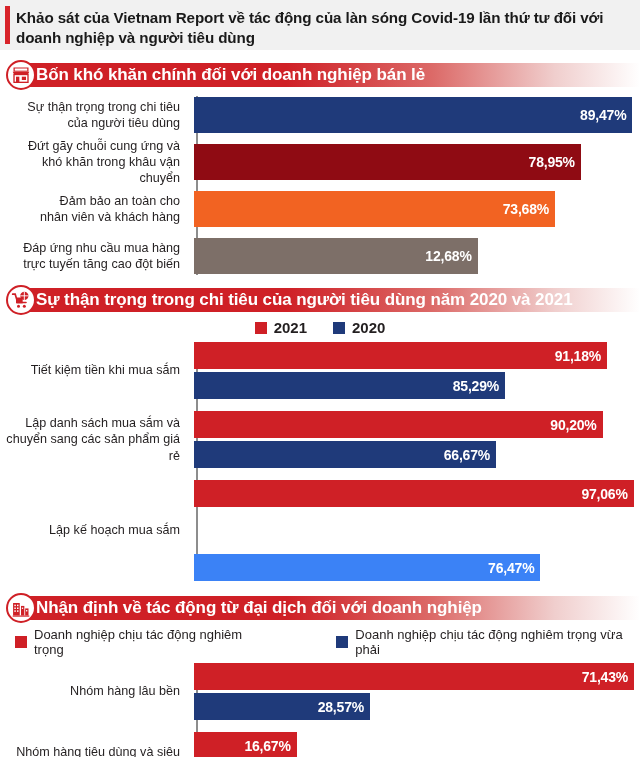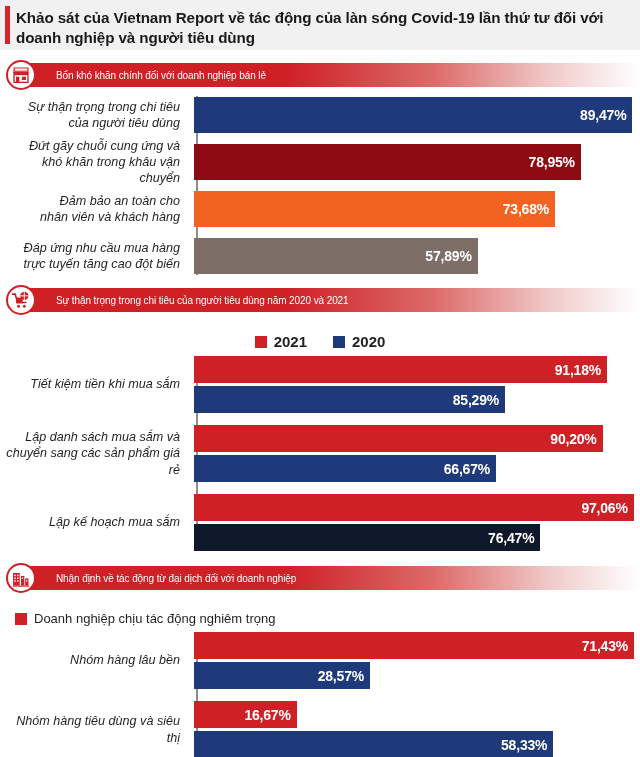--- a/index.html
+++ b/index.html
@@ -58,31 +58,31 @@
     margin-left: 6px;
     display: flex;
     align-items: center;
     justify-content: center;
   }
   .section-icon svg { display: block; }
   .section-label {
     position: relative;
     z-index: 2;
     color: #ffffff;
-    font-size: 10px;
-    font-weight: normal;
+    font-size: 17px;
+    font-weight: bold;
     letter-spacing: -0.1px;
-    margin-left: 20px;
+    margin-left: 0;
     white-space: nowrap;
   }
 
   
   .legend {
     display: flex;
-    margin-top: 18px;
+    margin-top: 4px;
     font-size: 13px;
   }
   .legend.center { justify-content: center; gap: 26px; }
   .legend.spread { padding-left: 15px; gap: 70px; }
   .legend-item { display: flex; align-items: center; gap: 7px; }
   .legend-swatch { width: 12px; height: 12px; flex: 0 0 12px; }
   .legend-text { font-size: 13px; color: #231f20; }
   .legend.center .legend-text { font-size: 15px; font-weight: bold; }
 
   
@@ -103,21 +103,20 @@
     position: relative;
   }
   .row-label {
     width: 188px;
     flex: 0 0 188px;
     text-align: right;
     padding-right: 8px;
     font-size: 12.6px;
     line-height: 1.28;
     color: #231f20;
-    font-style: italic;
   }
   .bars-area {
     flex: 1;
     padding-left: 6px;
     position: relative;
   }
   .bar {
     display: flex;
     align-items: center;
     justify-content: flex-end;
@@ -196,21 +195,21 @@
         </div>
       </div>
     </div>
     <div class="row c1-row">
       <div class="row-label">
         <div>Đáp ứng nhu cầu mua hàng</div>
         <div>trực tuyến tăng cao đột biến</div>
       </div>
       <div class="bars-area">
         <div class="bar c1-bar" style="background: rgb(125, 111, 104); width: 283.661px;">
-          <span class="bar-value">57,89%</span>
+          <span class="bar-value">12,68%</span>
         </div>
       </div>
     </div>
   </div>
 
 <div class="section-head">
   <div class="section-bar"></div>
   <div class="section-icon">
     <svg width="20" height="20" viewBox="0 0 24 24">
       <circle cx="16" cy="7" r="5" fill="#cf2026"></circle>
@@ -270,21 +269,21 @@
     </div>
     <div class="row grp-row">
       <div class="row-label">
         <div>Lập kế hoạch mua sắm</div>
       </div>
       <div class="bars-area">
         <div class="grp-bars">
           <div class="bar g-bar" style="background: rgb(207, 32, 38); width: 439.682px;">
             <span class="bar-value">97,06%</span>
           </div>
-          <div class="bar g-bar" style="background: #0f172a; width: 346.409px;">
+          <div class="bar g-bar" style="background: #3b82f6; width: 346.409px; margin-top: 44px;">
             <span class="bar-value">76,47%</span>
           </div>
         </div>
       </div>
     </div>
   </div>
 
 <div class="section-head">
   <div class="section-bar"></div>
   <div class="section-icon">
@@ -304,20 +303,24 @@
     </svg>
   </div>
   <div class="section-label">Nhận định về tác động từ đại dịch đối với doanh nghiệp</div>
 </div>
 
 <div class="legend spread" id="legend3">
     <div class="legend-item">
       <span class="legend-swatch" style="background: rgb(207, 32, 38);"></span>
       <span class="legend-text">Doanh nghiệp chịu tác động nghiêm trọng</span>
     </div>
+    <div class="legend-item">
+      <span class="legend-swatch" style="background: rgb(31, 58, 122);"></span>
+      <span class="legend-text">Doanh nghiệp chịu tác động nghiêm trọng vừa phải</span>
+    </div>
   </div>
 
 <div class="chart" id="chart3">
   <div class="axis"></div>
 <div class="row grp-row">
       <div class="row-label">
         <div>Nhóm hàng lâu bền</div>
       </div>
       <div class="bars-area">
         <div class="grp-bars">

